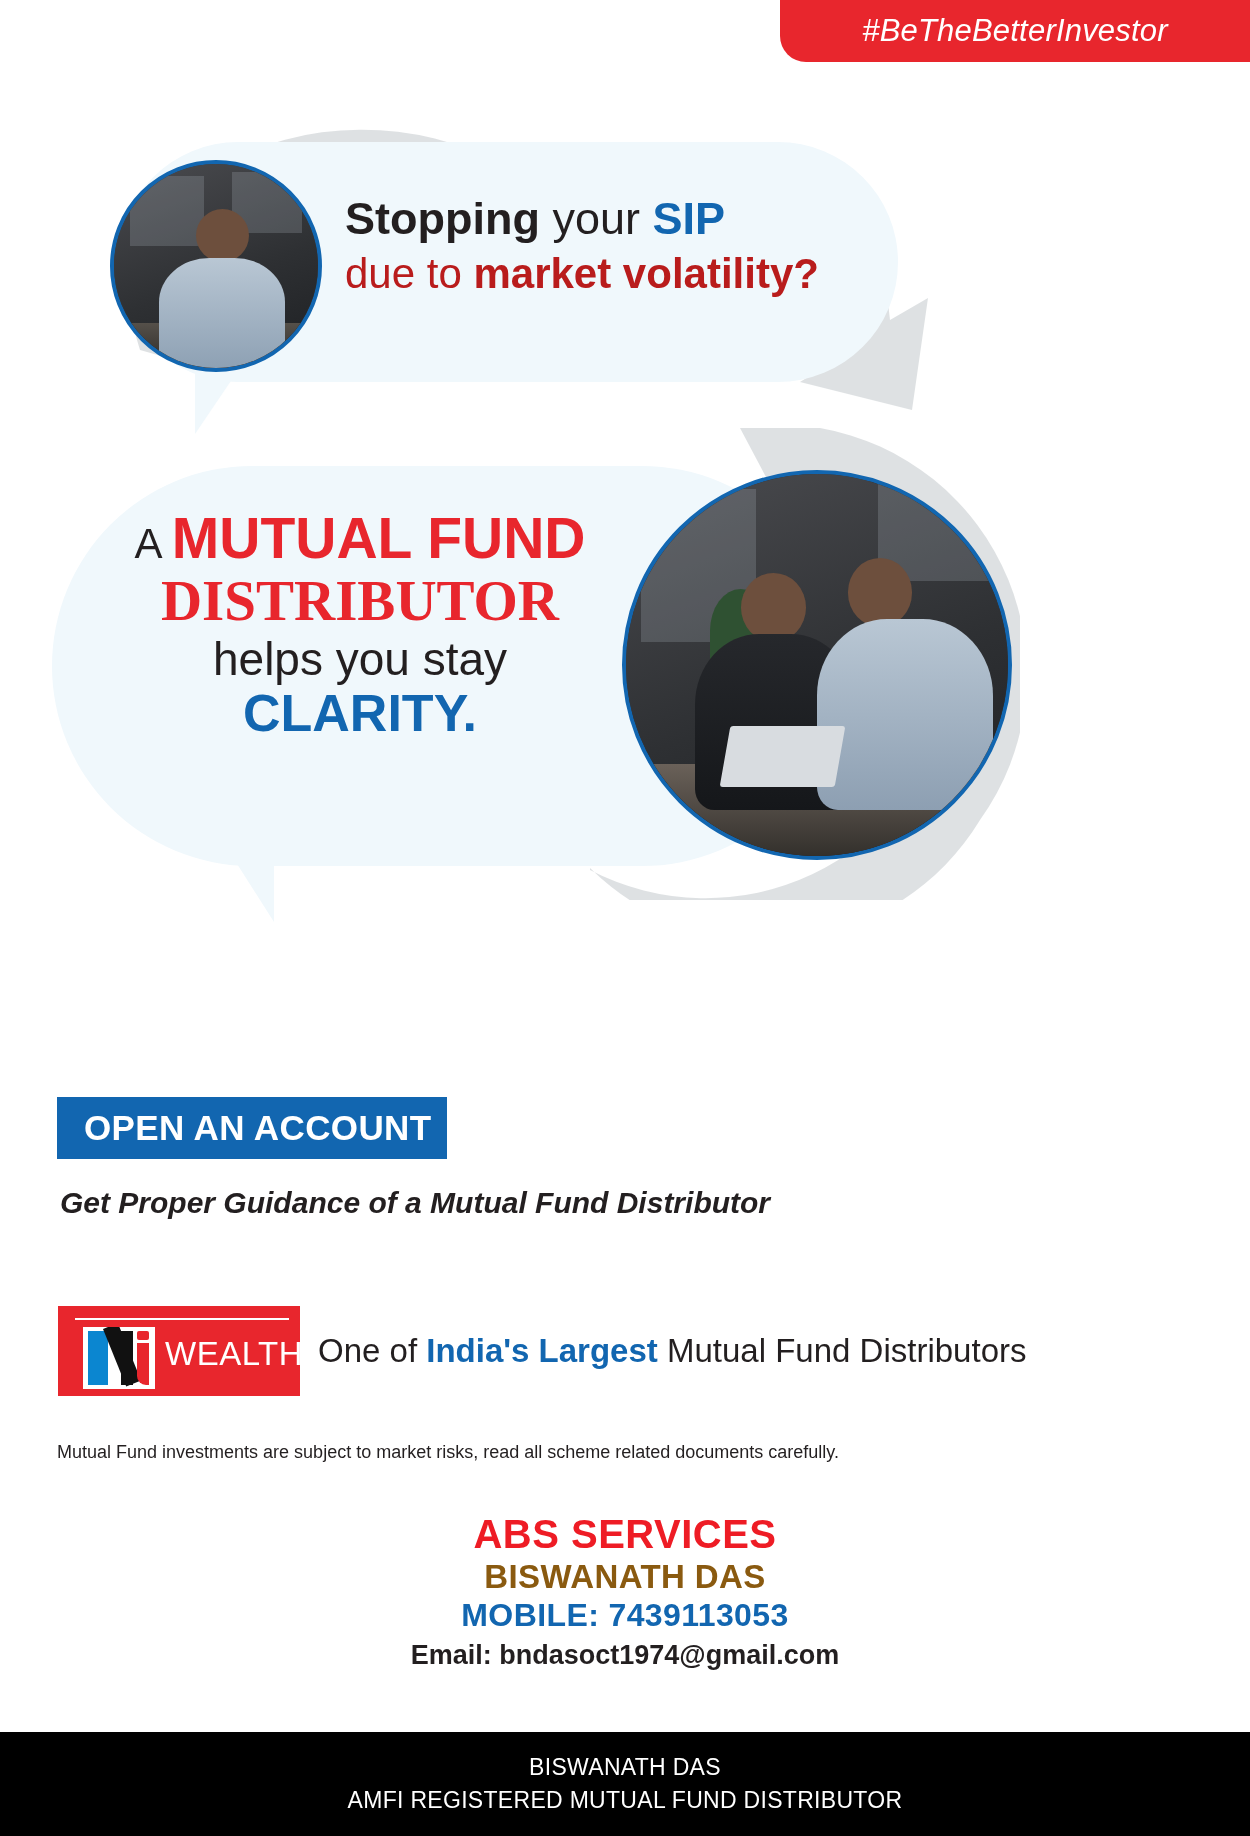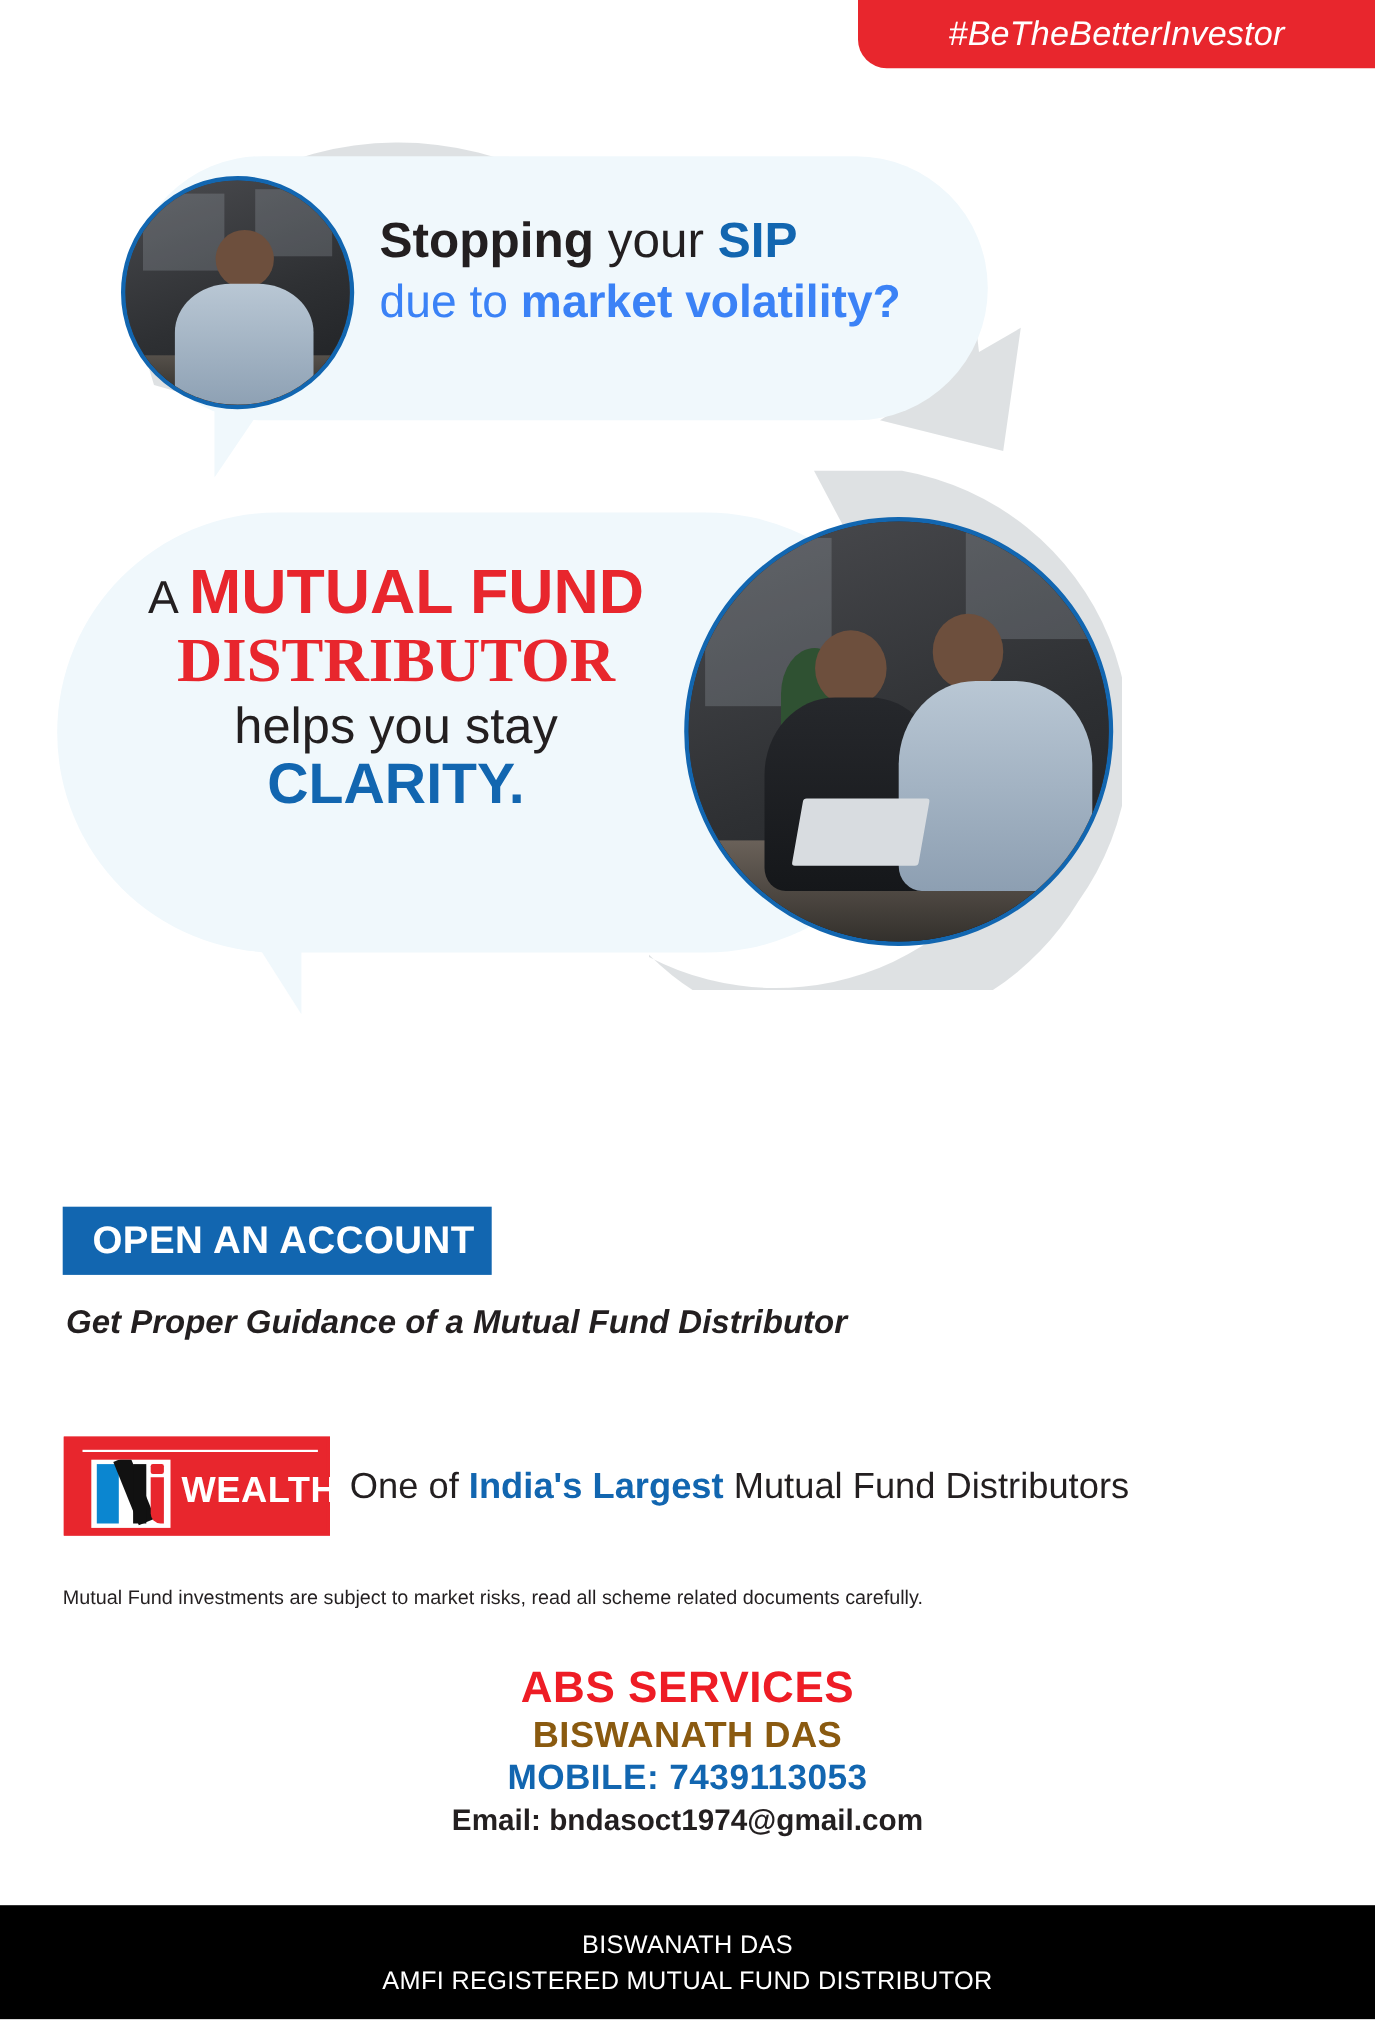--- a/index.html
+++ b/index.html
@@ -72,21 +72,21 @@
     position: absolute;
     left: 345px;
     top: 192px;
     width: 540px;
     text-align: left;
     line-height: 1.18;
   }
   .line-1 { font-size: 45px; color: #231f20; white-space: nowrap;}
   .line-1 .b { font-weight: bold; }
   .line-1 .blue-b { font-weight: bold; color: #1266b0; }
-  .line-2 { font-size: 42px; color: #3b82f6; white-space: nowrap; margin-top: 4px;}
+  .line-2 { font-size: 42px; color: #b91c1c; white-space: nowrap; margin-top: 4px;}
   .line-2 .b { font-weight: bold; }
 
   
   .photo-circle-top {
     position: absolute;
     left: 110px;
     top: 160px;
     width: 212px;
     height: 212px;
     border-radius: 50%;
@@ -243,21 +243,21 @@
     width: 12px; height: 9px;
     background: #e8262d;
     border-radius: 2px;
   }
   .nj-wealth-text {
     position: absolute;
     left: 104px;
     top: 26px;
     color: #ffffff;
     font-size: 33px;
-    font-weight: bold;
+    font-weight: normal;
     letter-spacing: 0.5px;
   }
   .nj-tagline {
     position: absolute;
     left: 318px;
     top: 1332px;
     font-size: 33px;
     color: #231f20;
     white-space: nowrap;
   }

